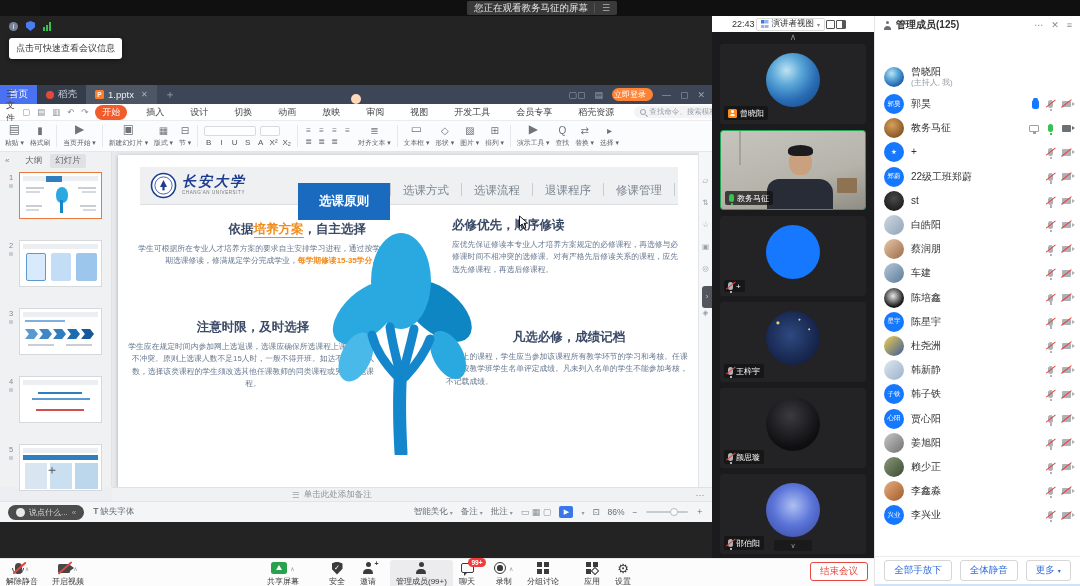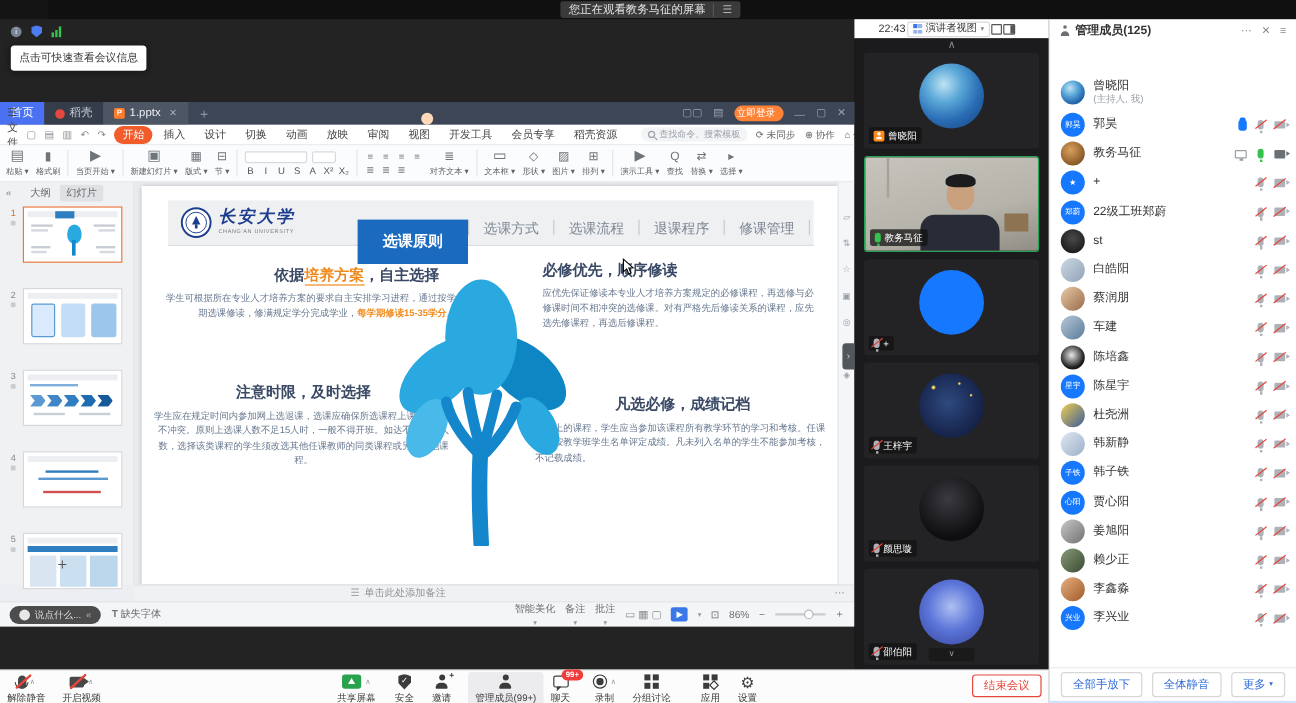--- a/index.html
+++ b/index.html
@@ -128,21 +128,21 @@
 
   #wps-status{position:absolute;left:0;top:416px;width:712px;height:21px;background:#f4f5f7;
               border-top:1px solid #e3e4e7;display:flex;align-items:center;gap:9px;padding:0 8px;
               font-size:8.5px;color:#6a6e73;white-space:nowrap;}
   .say-pill{height:15px;background:#4c4c4c;border-radius:9px;color:#ddd;display:flex;align-items:center;
             gap:4px;padding:0 8px;font-size:8px;}
   .say-pill .face{width:9px;height:9px;border-radius:50%;background:#e8e8e8;}
   .say-pill .arr{color:#aaa;}
   .mf .t{font-weight:bold;color:#777;margin-right:2px;}
   .st-right{margin-left:auto;display:flex;align-items:center;gap:8px;}
-  .st-it{display:flex;align-items:center;gap:2px;flex-direction:column;}
+  .st-it{display:flex;align-items:center;gap:2px;}
   .st-caret{font-size:6px;color:#999;}
   .st-view{display:flex;gap:4px;color:#8b8f94;font-size:9px;}
   .st-play{width:14px;height:12px;background:#3a77e8;border-radius:2px;color:#fff;font-size:7px;
            display:flex;align-items:center;justify-content:center;}
   .st-slider{width:42px;height:2px;background:#c9cccf;border-radius:1px;position:relative;}
   .st-slider .knob{position:absolute;left:24px;top:-3px;width:8px;height:8px;border-radius:50%;
                    background:#fff;border:1px solid #b5b8bb;}
 
   
   #vstrip{position:absolute;left:712px;top:32px;width:162px;height:526px;background:#1b1b1d;}
@@ -338,21 +338,21 @@
       </div>
     </div>
 
     <div id="wps-menurow">
       <span>☰ <span>文件</span> ˅</span>
       <span class="mini-g">▢</span>
       <span class="mini-g">▤</span>
       <span class="mini-g">▥</span>
       <span class="mini-g">↶</span>
       <span class="mini-g">↷</span>
-      <span id="ribbon-tabs" style="display:flex;gap:2px;align-items:center;">
+      <span id="ribbon-tabs" style="display:flex;gap:12px;align-items:center;">
           <span class="rtab active">开始</span>
           <span class="rtab">插入</span>
           <span class="rtab">设计</span>
           <span class="rtab">切换</span>
           <span class="rtab">动画</span>
           <span class="rtab">放映</span>
           <span class="rtab">审阅</span>
           <span class="rtab">视图</span>
           <span class="rtab">开发工具</span>
           <span class="rtab">会员专享</span>
@@ -1049,21 +1049,21 @@
         </div>
         <span>解除静音</span>
       </div>
       <div class="t-item" style="left: 52px;">
         <div class="t-ic">
           <span class="bi bi-cam rslash"></span>
           <span class="t-caret">∧</span>
         </div>
         <span>开启视频</span>
       </div>
-      <div class="t-item" style="left: 281px;">
+      <div class="t-item" style="left: 267px;">
         <div class="t-ic">
           <span class="bi bi-share"></span>
           <span class="t-caret">∧</span>
         </div>
         <span>共享屏幕</span>
       </div>
       <div class="t-item" style="left: 329px;">
         <div class="t-ic">
           <span class="bi bi-shield">✓</span>
         </div>

